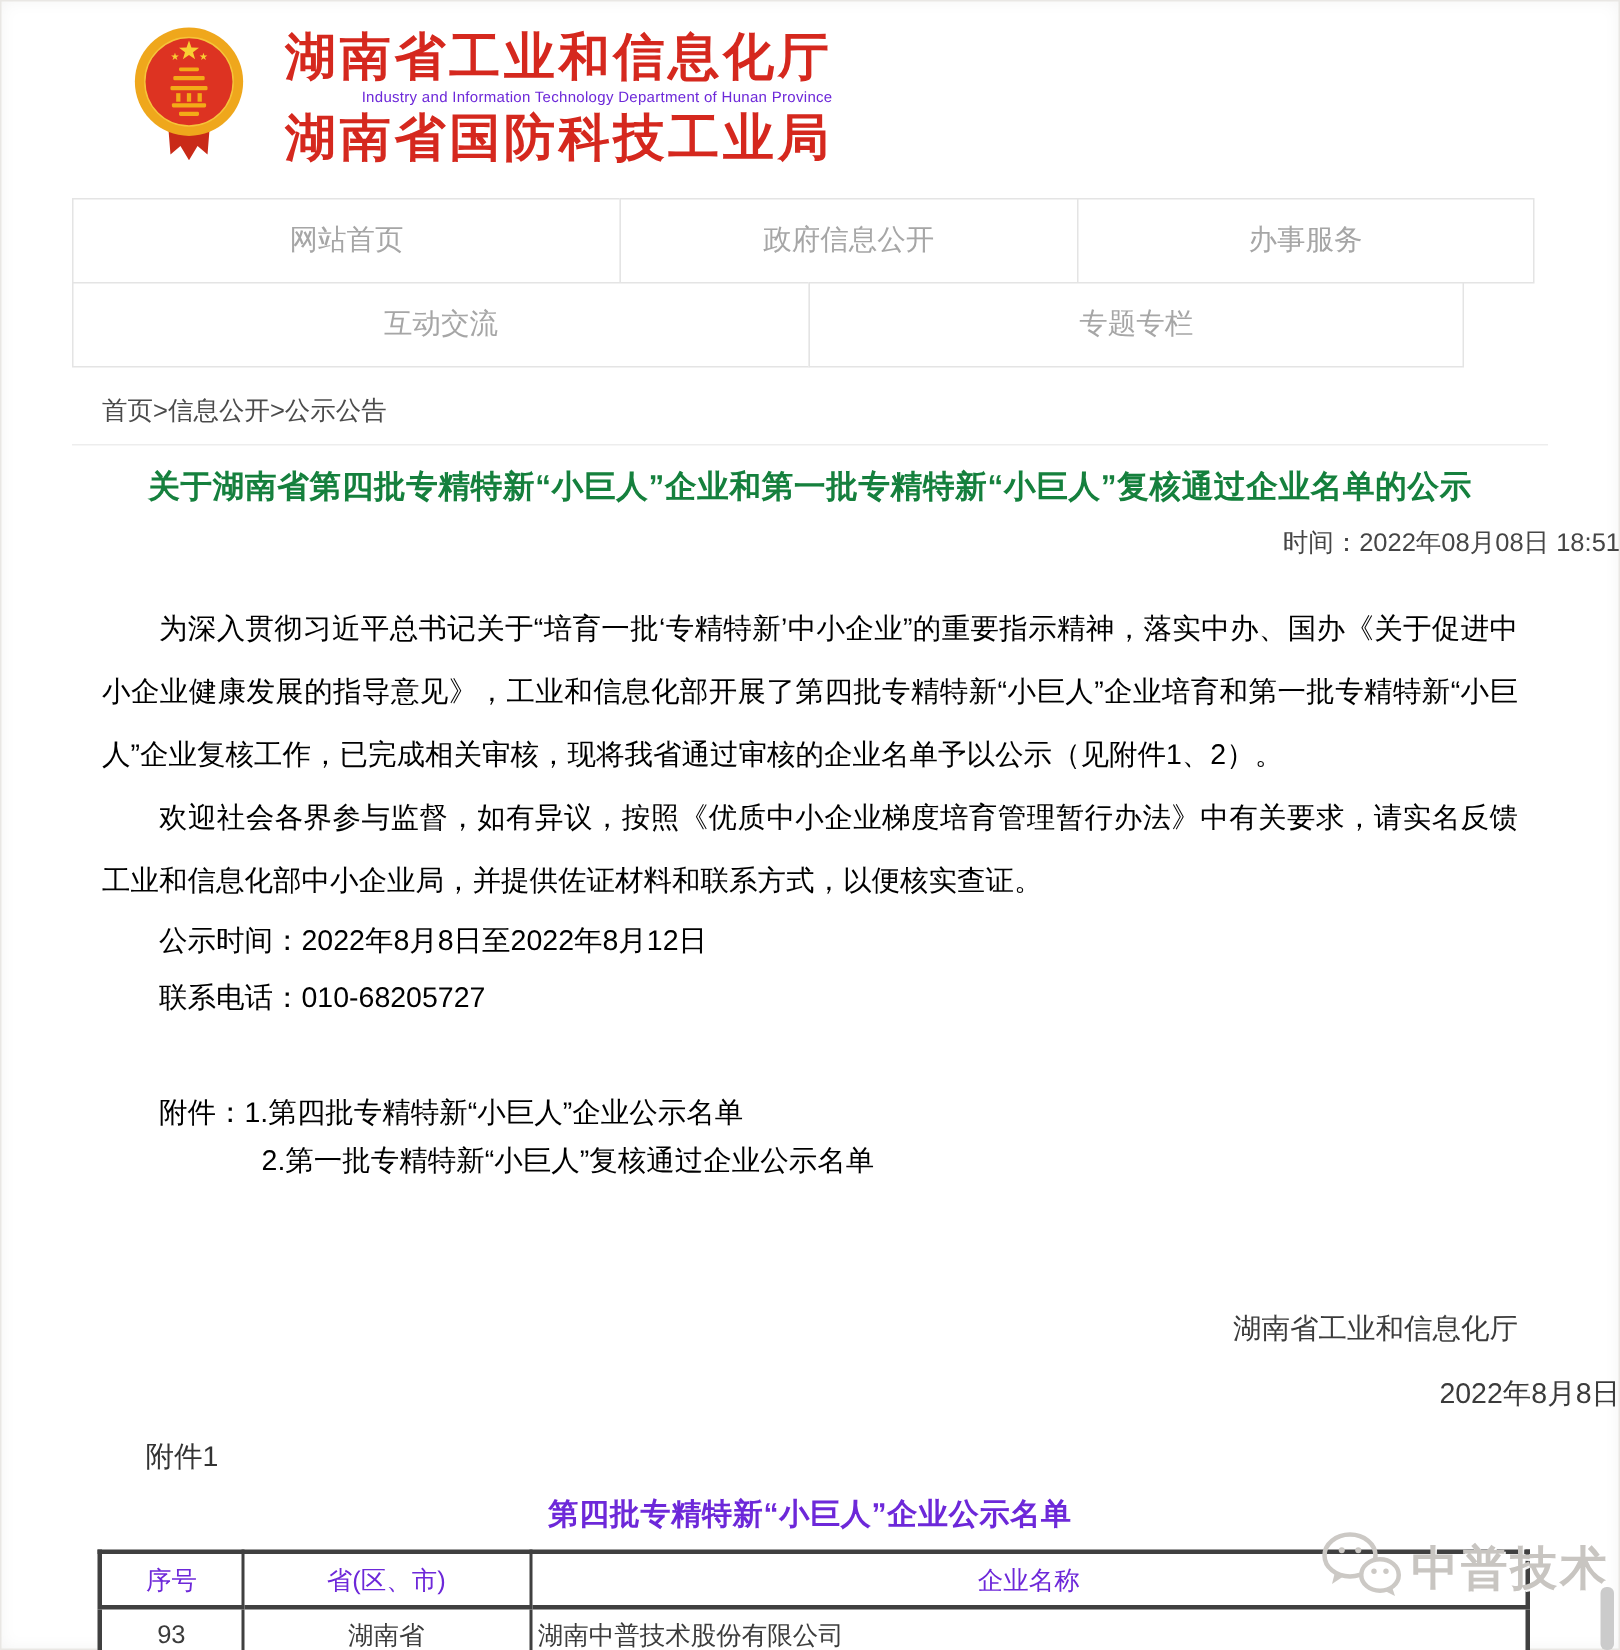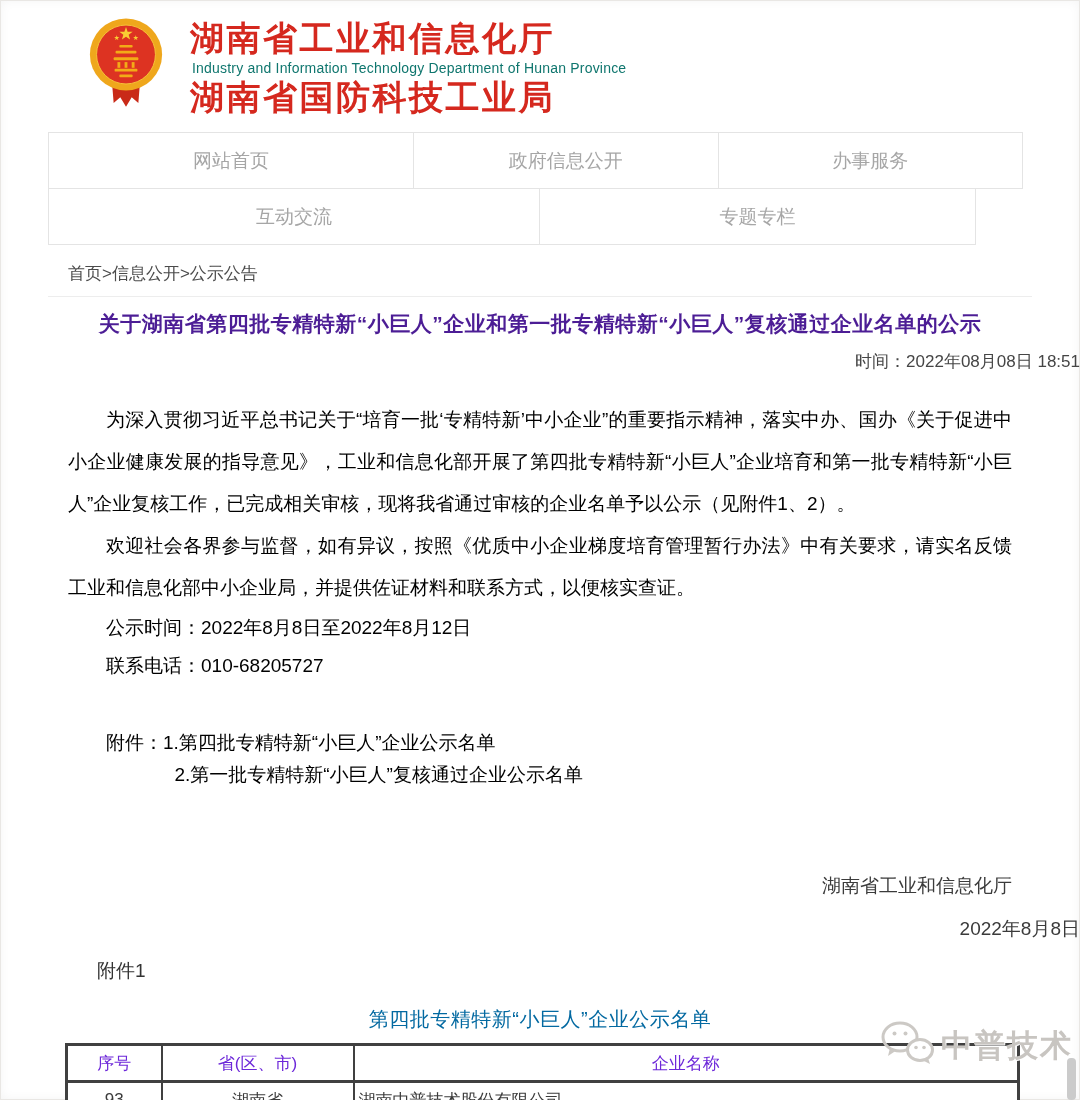--- a/index.html
+++ b/index.html
@@ -7,47 +7,47 @@
   body { font-family:"Liberation Sans","DejaVu Sans",sans-serif; }
   .page {
     position:relative; width:1080px; height:1100px; overflow:hidden; background:#ffffff;
     box-shadow: inset 0 0 0 1px #e9e7e4, inset 0 0 12px rgba(0,0,0,.05);
   }
   
   .site-header { display:flex; padding:14px 0 0 88px; height:118px; }
   .emblem { width:76px; height:100px; flex:0 0 76px; }
   .org-names { margin-left:26px; padding-top:5px; }
   .org-main { font-size:34px; font-weight:bold; color:#d5281e; letter-spacing:2.5px; line-height:1.12; }
-  .org-en { font-size:14px; color:#0f766e; margin:3px 0 2px 2px; letter-spacing:0.2px;text-align:right; }
+  .org-en { font-size:10px; color:#6d28d9; margin:3px 0 2px 2px; letter-spacing:0.2px;text-align:right; }
   
   .main-nav { margin:14px 0 0 48px; width:974px; }
   .nav-row { display:flex; }
   .nav-row .nav-item {
     border:1px solid #e4e4e4; height:57px; line-height:55px; text-align:center;
     font-size:19px; color:#a6a6a6; background:#fff; cursor:pointer; margin-right:-1px;
   }
   .r1c1{width:381px}.r1c2{width:318px}.r1c3{width:318px}
   .row2{margin-top:-1px}
   .r2c1{width:492px}.r2c2{width:437px}
   
   .breadcrumb { margin:17px 0 0 68px; font-size:17px; color:#4b4b4b; cursor:pointer; }
   .divider { margin:11px 0 0 48px; width:984px; border:none; border-top:1px solid #ededed; }
   
-  .article-title { margin:13px 38px 12px; text-align:center; font-size:21px; font-weight:bold; color:#4c1d95; letter-spacing:0.5px; }
+  .article-title { margin:13px 38px 12px; text-align:center; font-size:21px; font-weight:bold; color:#15803d; letter-spacing:0.5px; }
   .article-time { margin-top:10px; text-align:right; font-size:17px; color:#454545; }
   .article-body { margin:26px 68px 0; font-size:19px; color:#000000; }
   .article-body p { line-height:42px; text-indent:2em; text-align:justify; }
   .article-body p.meta { line-height:38px; text-align:left; }
   .attach1 { margin-top:42px; line-height:32px !important; text-align:left !important; }
   .attach2 { line-height:32px !important; text-indent:5.6em !important; text-align:left !important; }
   .sig-org { margin-top:82px; text-align:right; padding-right:68px; font-size:19px; color:#3b3b3b; }
   .sig-date { margin-top:17px; text-align:right; font-size:19px; color:#3b3b3b; }
   .appendix-label { margin:16px 0 0 97px; font-size:19px; color:#333; }
   
-  .table-title { margin-top:22px; text-align:center; font-size:20px; font-weight:normal; color:#0369a1; letter-spacing:0.5px; }
+  .table-title { margin-top:12px; text-align:center; font-size:20px; font-weight:bold; color:#6d28d9; letter-spacing:0.5px; }
   table.listing { margin:10px 0 0 65px; width:955px; border-collapse:collapse; border:3px solid #404040; background:#fff; }
   table.listing th {
     height:37px; border:2px solid #404040; border-bottom:3px solid #404040;
     font-size:17px; font-weight:normal; color:#6d28d9; text-align:center;
   }
   table.listing td { height:37px; border:2px solid #404040; font-size:17px; color:#3b3b3b; text-align:center; }
   table.listing td.company { text-align:left; padding-left:4px; }
   .col-no{width:95px}.col-prov{width:192px}
   
   .watermark {

